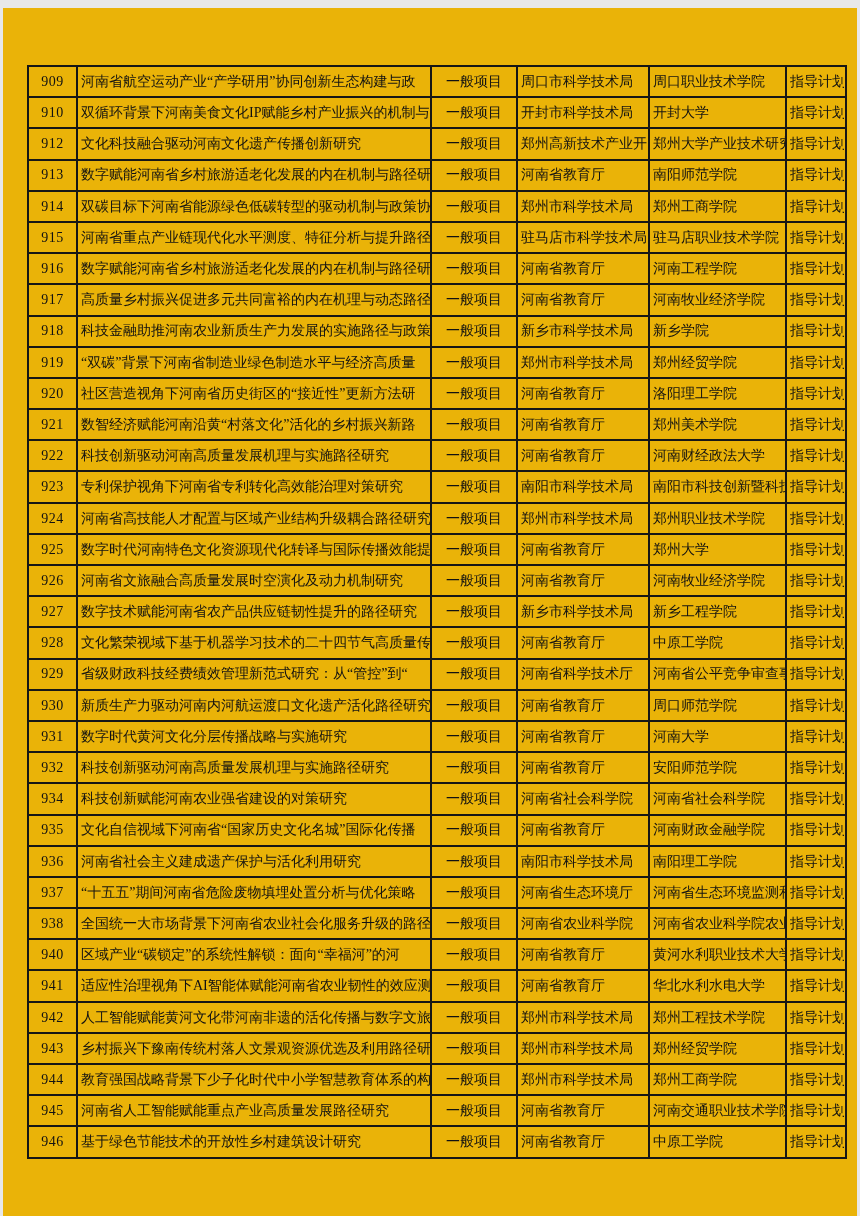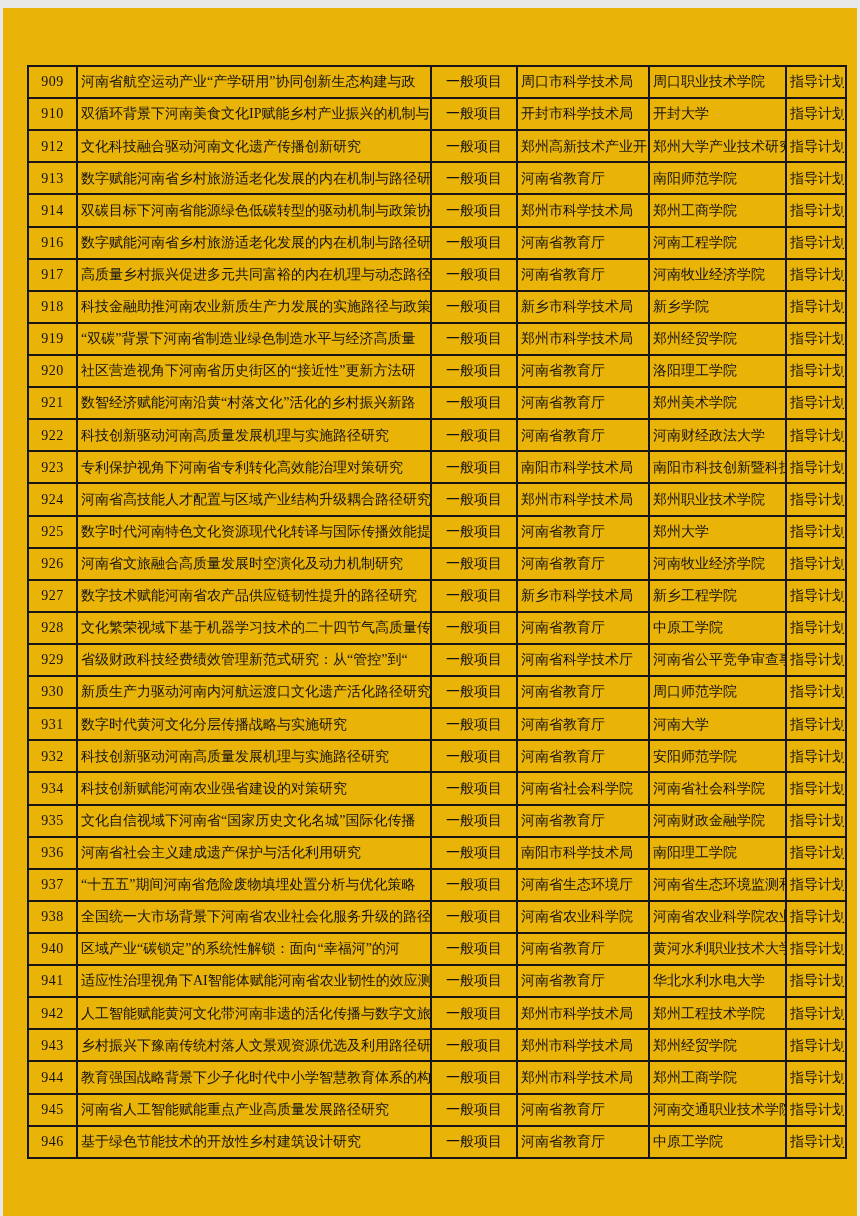--- a/index.html
+++ b/index.html
@@ -96,20 +96,28 @@
         </tr>
         <tr class="doc-row">
           <td class="c-no">914</td>
           <td class="c-title">双碳目标下河南省能源绿色低碳转型的驱动机制与政策协</td>
           <td class="c-type">一般项目</td>
           <td class="c-org">郑州市科学技术局</td>
           <td class="c-inst">郑州工商学院</td>
           <td class="c-plan">指导计划</td>
         </tr>
         <tr class="doc-row">
+          <td class="c-no">915</td>
+          <td class="c-title">河南省重点产业链现代化水平测度、特征分析与提升路径</td>
+          <td class="c-type">一般项目</td>
+          <td class="c-org">驻马店市科学技术局</td>
+          <td class="c-inst">驻马店职业技术学院</td>
+          <td class="c-plan">指导计划</td>
+        </tr>
+        <tr class="doc-row">
           <td class="c-no">916</td>
           <td class="c-title">数字赋能河南省乡村旅游适老化发展的内在机制与路径研</td>
           <td class="c-type">一般项目</td>
           <td class="c-org">河南省教育厅</td>
           <td class="c-inst">河南工程学院</td>
           <td class="c-plan">指导计划</td>
         </tr>
         <tr class="doc-row">
           <td class="c-no">917</td>
           <td class="c-title">高质量乡村振兴促进多元共同富裕的内在机理与动态路径</td>

